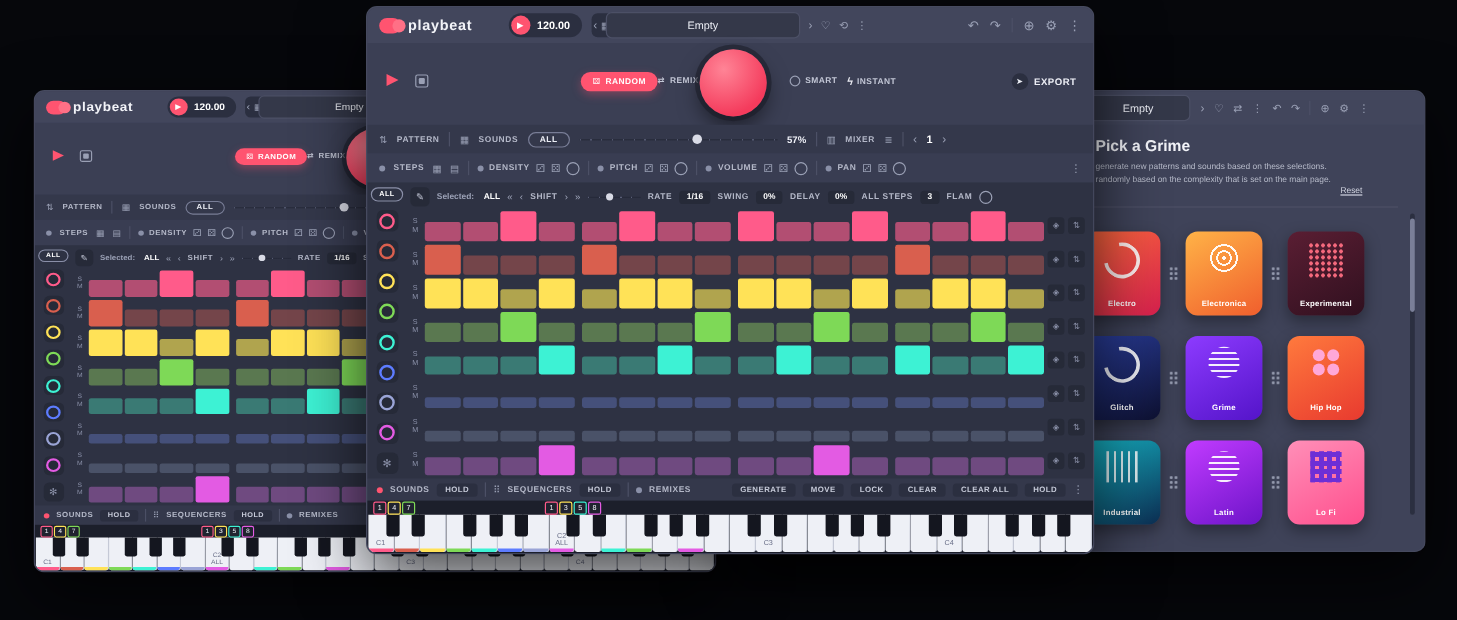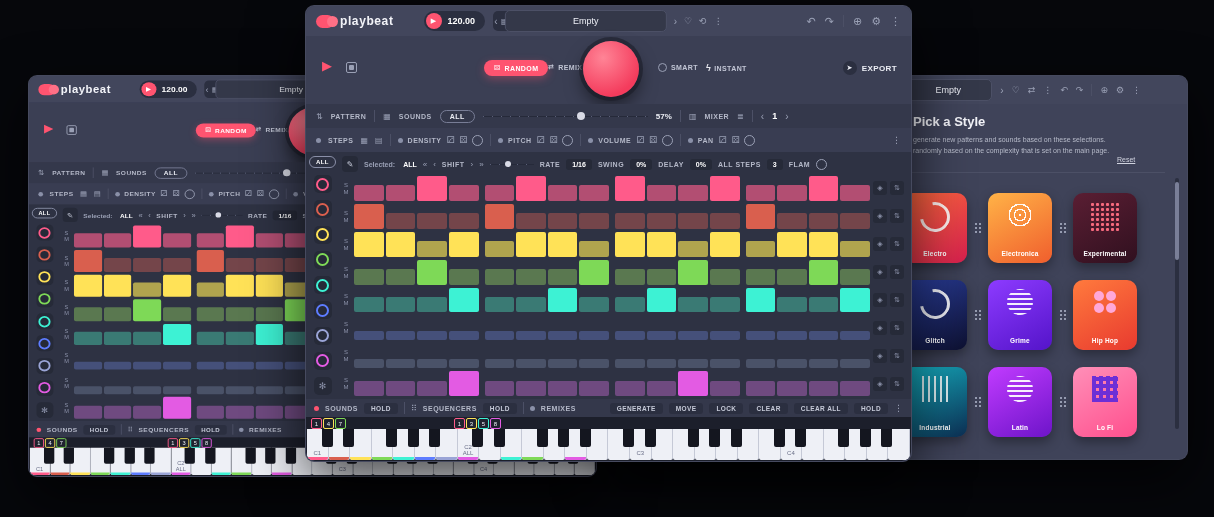--- a/index.html
+++ b/index.html
@@ -688,21 +688,21 @@
         <span class="hicon">♡</span>
         <span class="hicon">⇄</span>
         <span class="hicon">⋮</span>
         <span class="hicon">↶</span>
         <span class="hicon">↷</span>
         <span class="vsep"></span>
         <span class="hicon">⊕</span>
         <span class="hicon">⚙</span>
         <span class="hicon">⋮</span>
       </div>
-      <div class="rw-title">Pick a Style</div>
+      <div class="rw-title">Pick a Grime</div>
       <div class="rw-desc">
         <span>generate new patterns and sounds based on these selections.</span><br>
         <span>randomly based on the complexity that is set on the main page.</span>
       </div>
       <a class="rw-reset">Reset</a>
       <div class="rw-divider"></div>
       <div class="cards">
           <div class="card-cell">
             <div class="drag-dots"></div>
             <div class="style-card" style="background: linear-gradient(150deg, rgb(255, 106, 61), rgb(214, 31, 78));">

